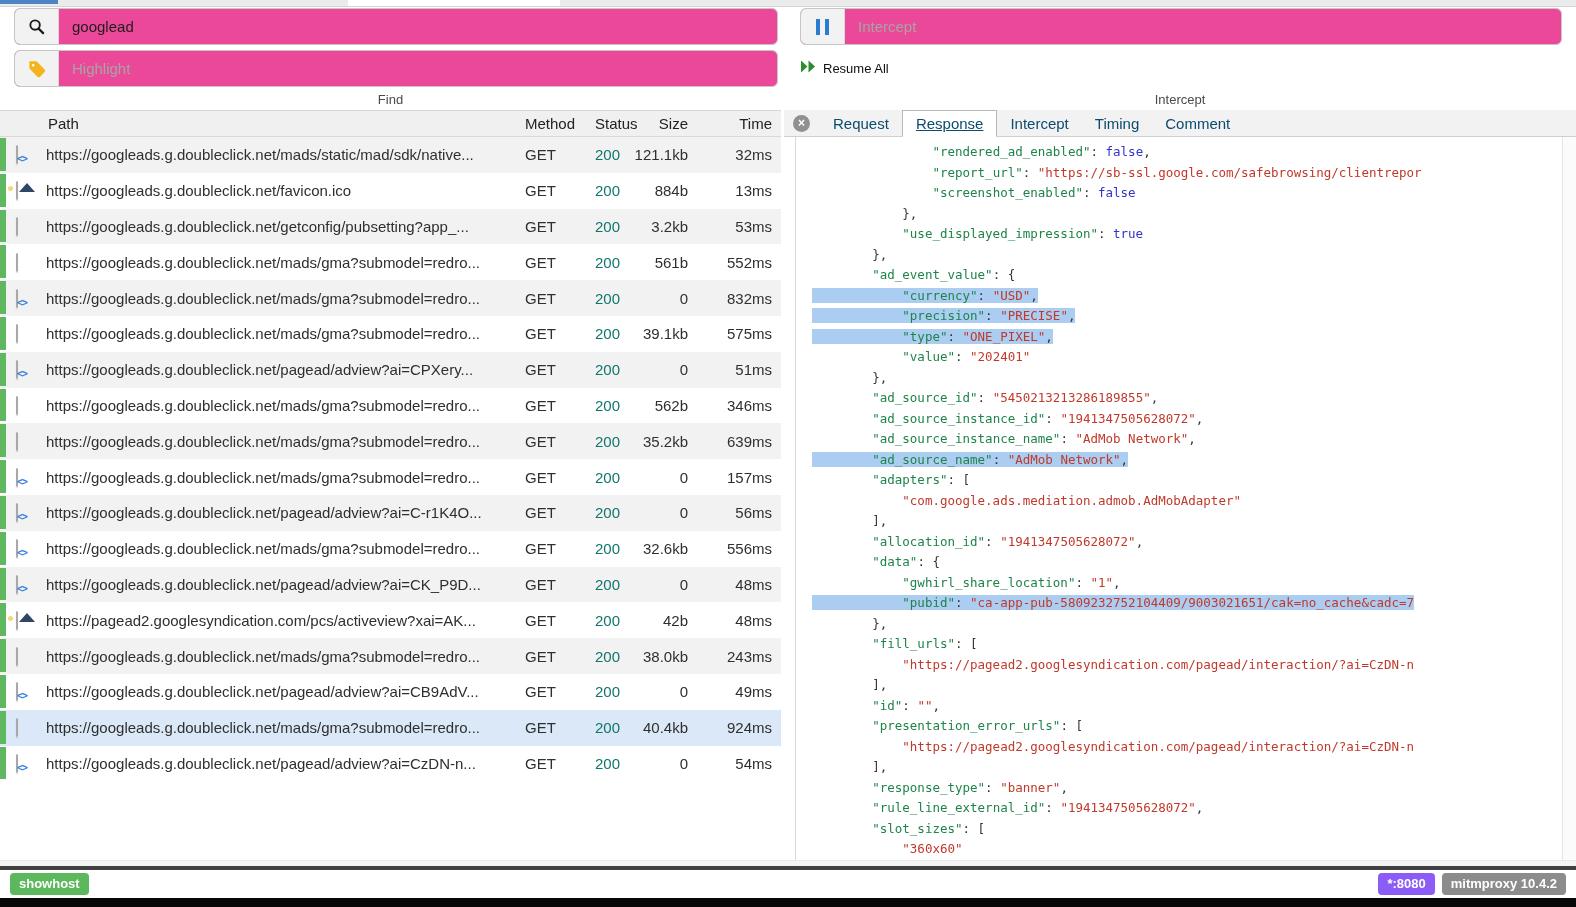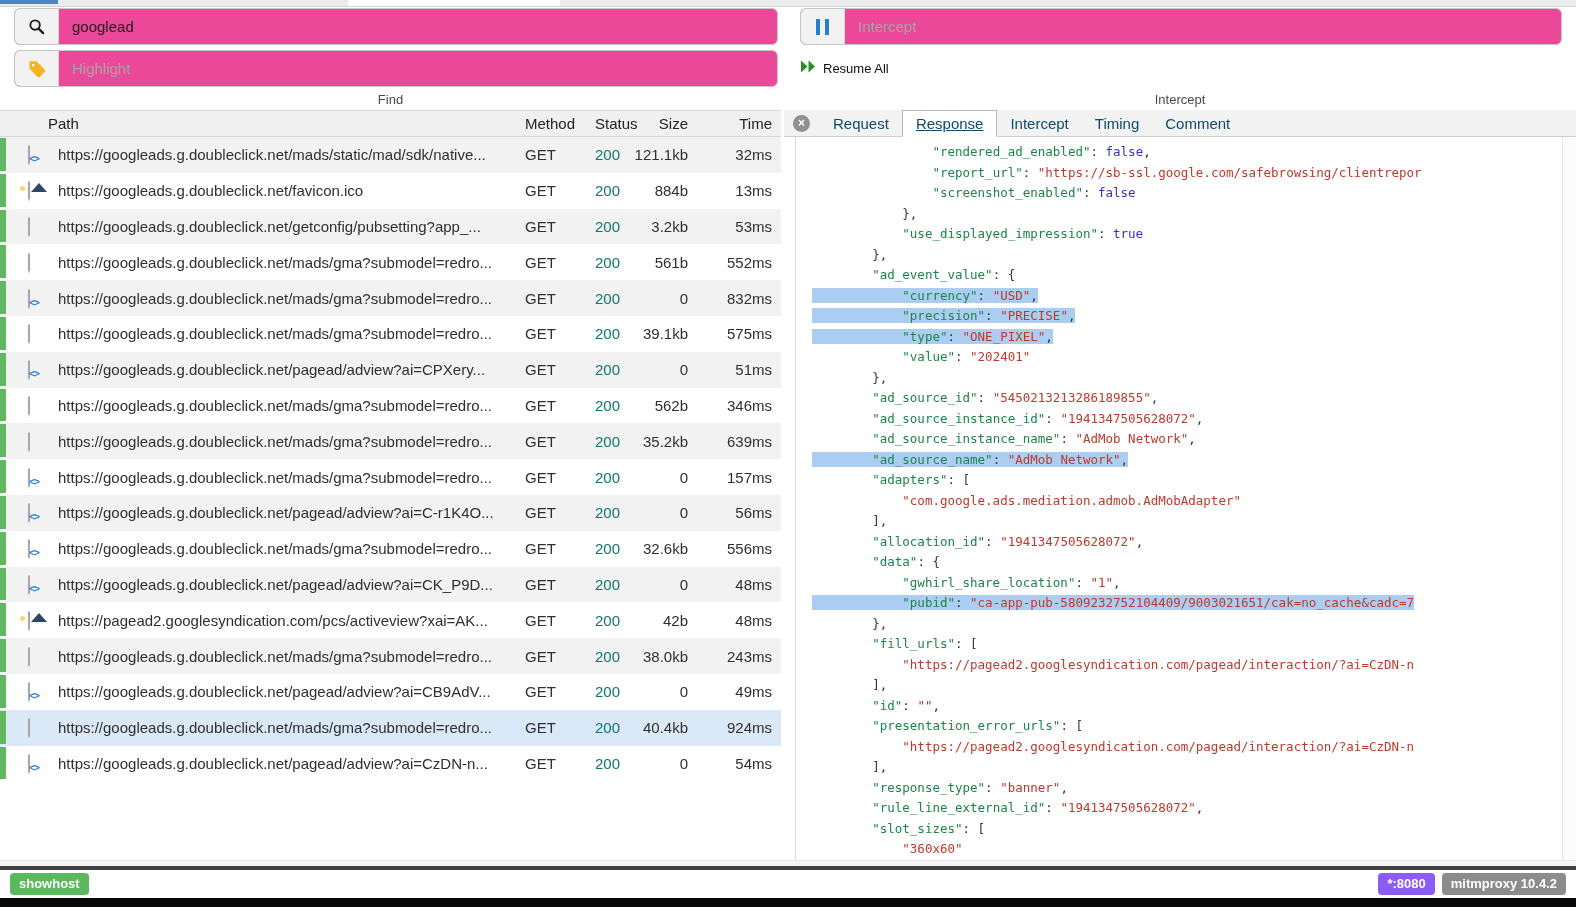--- a/index.html
+++ b/index.html
@@ -29,21 +29,21 @@
   .resume-btn{position:absolute;left:14px;top:54px;display:flex;align-items:center;gap:7px;font-size:13px;color:#111;cursor:default;}
 
   
   .flow-table{position:absolute;left:0;top:104px;right:0;bottom:0;}
   .fhead{display:grid;grid-template-columns:30px 1fr 62px 52px 56px 84px;padding:0 9px 0 16px;align-items:center;height:27px;
     background:#f0f0f0;border-top:1px solid #d8d8d8;border-bottom:1px solid #d8d8d8;box-sizing:border-box;font-size:15px;color:#222;}
   .fhead .h-path{padding-left:2px;}
   .fhead .h-method{padding-left:7px;}
   .fhead .h-status{padding-left:15px;}
   .fhead .h-size,.fhead .h-time{text-align:right;}
-  .frow{display:grid;grid-template-columns:30px 1fr 62px 52px 56px 84px;padding:0 9px 0 28px;align-items:center;height:35.8px;
+  .frow{display:grid;grid-template-columns:30px 1fr 62px 52px 56px 84px;padding:0 9px 0 16px;align-items:center;height:35.8px;
     box-sizing:border-box;position:relative;font-size:15px;color:#2f2f2f;}
   .frow.odd{background:#f2f2f2;}
   .frow.even{background:#ffffff;}
   .frow.selected{background:#dbe8f7;}
   .frow::before{content:"";position:absolute;left:0;top:1px;bottom:2px;width:6px;background:#5FB760;}
   .c-path{overflow:hidden;white-space:nowrap;padding-right:4px;}
   .c-method{padding-left:7px;}
   .c-status{padding-left:15px;color:#0f766e;}
   .c-size,.c-time{text-align:right;}
 

